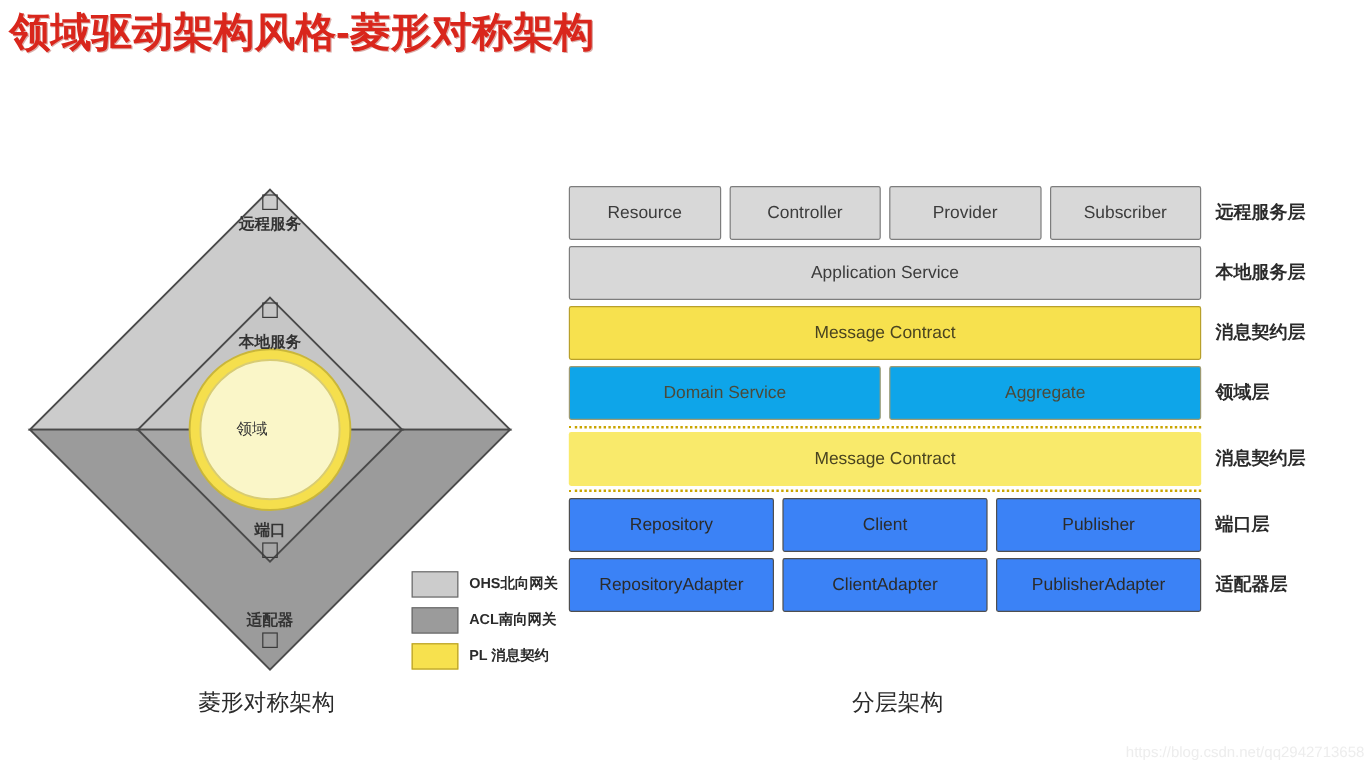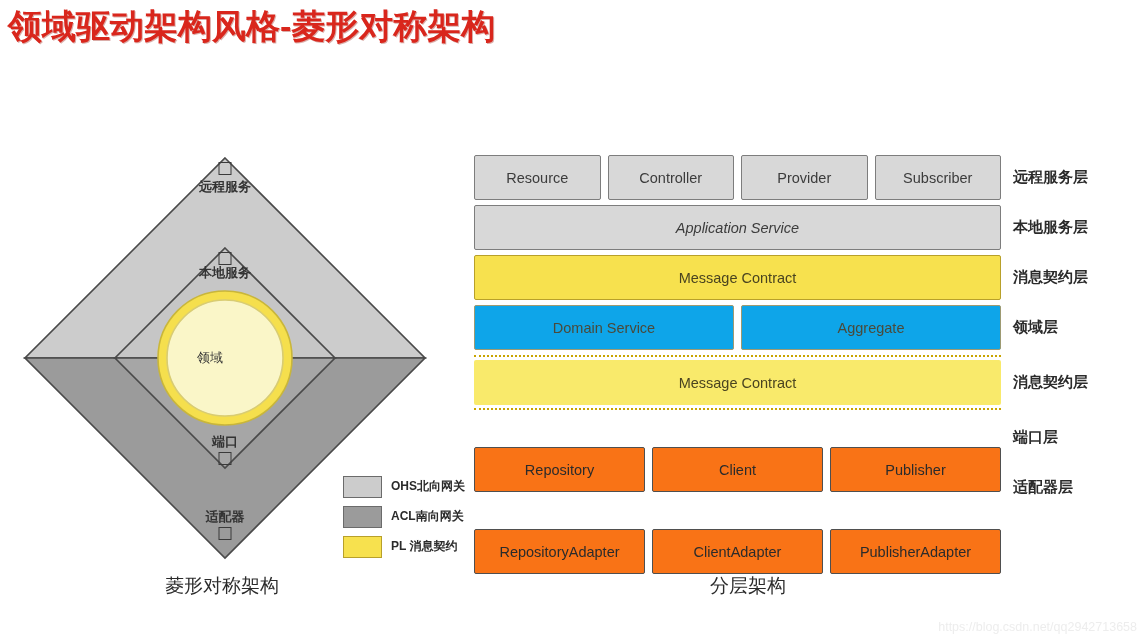--- a/index.html
+++ b/index.html
@@ -132,21 +132,21 @@
     justify-content: center;
     box-sizing: border-box;
     font-size: 14.5px;
     color: #3a3a3a;
     border: 1.6px solid #7d7d7d;
     border-radius: 2px;
   }
   .cell + .cell { margin-left: 7px; }
 
   .cell.gray-light  { background: #D8D8D8; border-color: #7d7d7d; color: #3c3c3c; }
-  .cell.gray-dark   { background: #f97316; border-color: #4f4f4f; color: #2b2b2b; margin-top: 32px; }
+  .cell.gray-dark   { background: #3b82f6; border-color: #4f4f4f; color: #2b2b2b; }
   .cell.yellow-strong { background: #F7E14E; border-color: #B8A02A; color: #4a4420; }
   .cell.yellow-pale { background: #0ea5e9; border-color: #9d9a72; color: #4a4a3a; }
   .cell.yellow-dotted {
     background: #F9EA6B;
     border: none;
     color: #4a4420;
   }
 
   
   #layer-names {
@@ -191,21 +191,21 @@
     <polygon points="115,218 335,218 225,328" fill="#A6A6A6" stroke="#4a4a4a" stroke-width="1.6"></polygon>
 
     <circle cx="225" cy="218" r="67" fill="#F5DF4D" stroke="#C9B63A" stroke-width="1.6"></circle>
     <circle cx="225" cy="218" r="58" fill="#FAF6C8" stroke="#D8CC73" stroke-width="1.6"></circle>
   </svg>
 
   <div class="dia-port" style="left:225px; top:22px;"></div>
   <div class="dia-label" style="left:225px; top:38px;">远程服务</div>
 
   <div class="dia-port" style="left:225px; top:112px;"></div>
-  <div class="dia-label" style="left:225px; top:124px;">本地服务</div>
+  <div class="dia-label" style="left:225px; top:136px;">本地服务</div>
 
   <div id="center-domain-label" style="left:210px; top:218px;">领域</div>
 
   <div class="dia-label" style="left:225px; top:293px;">端口</div>
   <div class="dia-port" style="left:225px; top:312px;"></div>
 
   <div class="dia-label" style="left:225px; top:368px;">适配器</div>
   <div class="dia-port" style="left:225px; top:387px;"></div>
 </div>
 
@@ -228,21 +228,21 @@
 <div class="caption" id="caption-right">分层架构</div>
 
 <div id="layers-panel">
     <div class="layer-row">
       <div class="cell gray-light" style="flex: 1 1 0%;">Resource</div>
       <div class="cell gray-light" style="flex: 1 1 0%;">Controller</div>
       <div class="cell gray-light" style="flex: 1 1 0%;">Provider</div>
       <div class="cell gray-light" style="flex: 1 1 0%;">Subscriber</div>
     </div>
     <div class="layer-row">
-      <div class="cell gray-light" style="flex: 1 1 0%; font-style: italic;">Application Service</div>
+      <div class="cell gray-light" style="flex: 1 1 0%;">Application Service</div>
     </div>
     <div class="layer-row">
       <div class="cell yellow-strong" style="flex: 1 1 0%;">Message Contract</div>
     </div>
     <div class="layer-row">
       <div class="cell yellow-pale" style="flex: 1 1 0%;">Domain Service</div>
       <div class="cell yellow-pale" style="flex: 1 1 0%;">Aggregate</div>
     </div>
     <div class="layer-row dotted-wrap">
       <div class="cell yellow-dotted" style="flex: 1 1 0%;">Message Contract</div>

